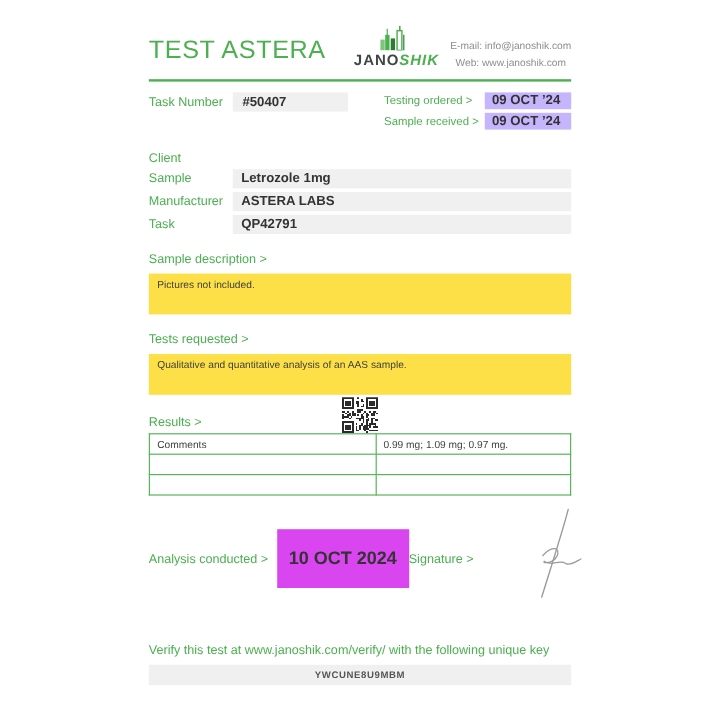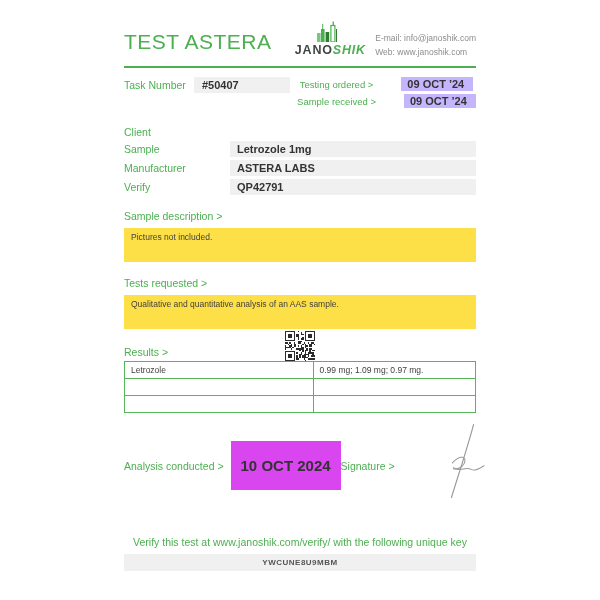--- a/index.html
+++ b/index.html
@@ -10,36 +10,36 @@
     color:#3b3b3b;
   }
   .doc { width:352px; margin:0 auto; padding-top:20px; }
 
   
   .header { display:flex; align-items:flex-start; justify-content:space-between; height:42px; }
   .title { font-size:21px; color:#4caf50; letter-spacing:0.5px; margin-top:10px; white-space:nowrap; }
   .logo { display:flex; flex-direction:column; align-items:center; margin-top:1px; margin-left:14px; }
   .logo-text { font-size:12.5px; font-weight:bold; letter-spacing:0.8px; color:#3e4744; margin-top:1px; white-space:nowrap; }
   .logo-text .shik { color:#4caf50;font-style:italic; }
-  .contact { text-align:left; font-size:8.5px; color:#8d8d8d; line-height:1.65; margin-top:11px; white-space:nowrap; }
+  .contact { text-align:center; font-size:8.5px; color:#8d8d8d; line-height:1.65; margin-top:11px; white-space:nowrap; }
   .rule { height:2px; background:#4caf50; margin-top:4px; }
 
   
   .task-row { display:flex; justify-content:space-between; margin-top:9px; }
   .task-left { display:flex; align-items:flex-start; }
   .g-label { color:#4caf50; font-size:10.5px; }
   .task-label { width:70px; padding-top:2px; }
   .task-value { background:#f0f0f0; font-weight:bold; font-size:11px; padding:2px 8px; width:80px; color:#333; }
-  .date-row { display:flex; align-items:center; justify-content:center; margin-bottom:3px;gap:23px; }
+  .date-row { display:flex; align-items:center; justify-content:space-between; margin-bottom:3px; }
   .date-label { color:#4caf50; font-size:9.5px; margin-right:5px; white-space:nowrap; }
   .date-value { background:#c4b5fd; font-weight:bold; font-size:11px; padding:1px 6px; width:60px; color:#333; white-space:nowrap; }
 
   
   .details { margin-top:13px; }
-  .detail-row { display:flex; margin-bottom:3px;gap:36px; }
+  .detail-row { display:flex; margin-bottom:3px; }
   .detail-label { width:70px; color:#4caf50; font-size:10.5px; padding-top:2px; }
   .detail-value { flex:1; background:#f0f0f0; font-weight:bold; font-size:11px; padding:2px 7px; color:#333; }
 
   
   .section { margin-top:15px; }
   .gray-box { background:#fde047; margin-top:6px; min-height:34px; padding:4px 7px; font-size:8.5px; color:#3f3f3f; box-sizing:border-box; }
 
   
   .results-gap { position:relative; height:32px; }
   .results-label { position:absolute; left:0; bottom:3px; }
@@ -54,21 +54,21 @@
 
   
   .bottom-row { display:flex; margin-top:28px; position:relative; }
   .analysis { display:flex; align-items:center; }
   .analysis-label { margin-right:7px; white-space:nowrap; }
   .analysis-value { background:#d946ef; font-weight:bold; font-size:15px; padding:16px 10px; min-width:88px; color:#333; }
   .signature { display:flex; align-items:center; margin-right:34px; }
   .sig-svg { position:absolute; right:-10px; top:-22px; width:48px; height:84px; }
 
   
-  .verify-text { margin-top:46px; text-align:center; color:#4caf50; font-size:10.5px; }
+  .verify-text { margin-top:46px; text-align:left; color:#4caf50; font-size:10.5px; }
   .key-box { background:#f0f0f0; margin-top:6px; text-align:center; font-size:8px; font-weight:bold; color:#555; padding:4px 0; letter-spacing:0.5px; }
 </style>
 </head>
 <body>
 
 <div class="doc">
 
   <div class="header">
     <div class="title">TEST ASTERA</div>
     <div class="logo">
@@ -113,21 +113,21 @@
     </div>
     <div class="detail-row">
       <div class="detail-label">Sample</div>
       <div class="detail-value">Letrozole 1mg</div>
     </div>
     <div class="detail-row">
       <div class="detail-label">Manufacturer</div>
       <div class="detail-value">ASTERA LABS</div>
     </div>
     <div class="detail-row">
-      <div class="detail-label">Verify</div>
+      <div class="detail-label">Task</div>
       <div class="detail-value">QP42791</div>
     </div>
   </div>
 
   <div class="section">
     <div class="g-label">Sample description &gt;</div>
     <div class="gray-box">Pictures not included.</div>
   </div>
 
   <div class="section">
@@ -254,21 +254,21 @@
         <rect x="17" y="19" width="1" height="1" fill="#2b2b2b"></rect>
         <rect x="18" y="19" width="1" height="1" fill="#2b2b2b"></rect>
         <rect x="19" y="19" width="1" height="1" fill="#2b2b2b"></rect>
         <rect x="20" y="19" width="1" height="1" fill="#2b2b2b"></rect>
         <rect x="14" y="20" width="1" height="1" fill="#2b2b2b"></rect>
       </svg>
   </div>
   <table class="results">
     <tbody>
       <tr>
-        <td class="name">Letrozole</td>
+        <td class="name">Comments</td>
         <td>0.99 mg; 1.09 mg; 0.97 mg.</td>
       </tr>
       <tr>
         <td class="name"></td>
         <td></td>
       </tr>
       <tr>
         <td class="name"></td>
         <td></td>
       </tr>

